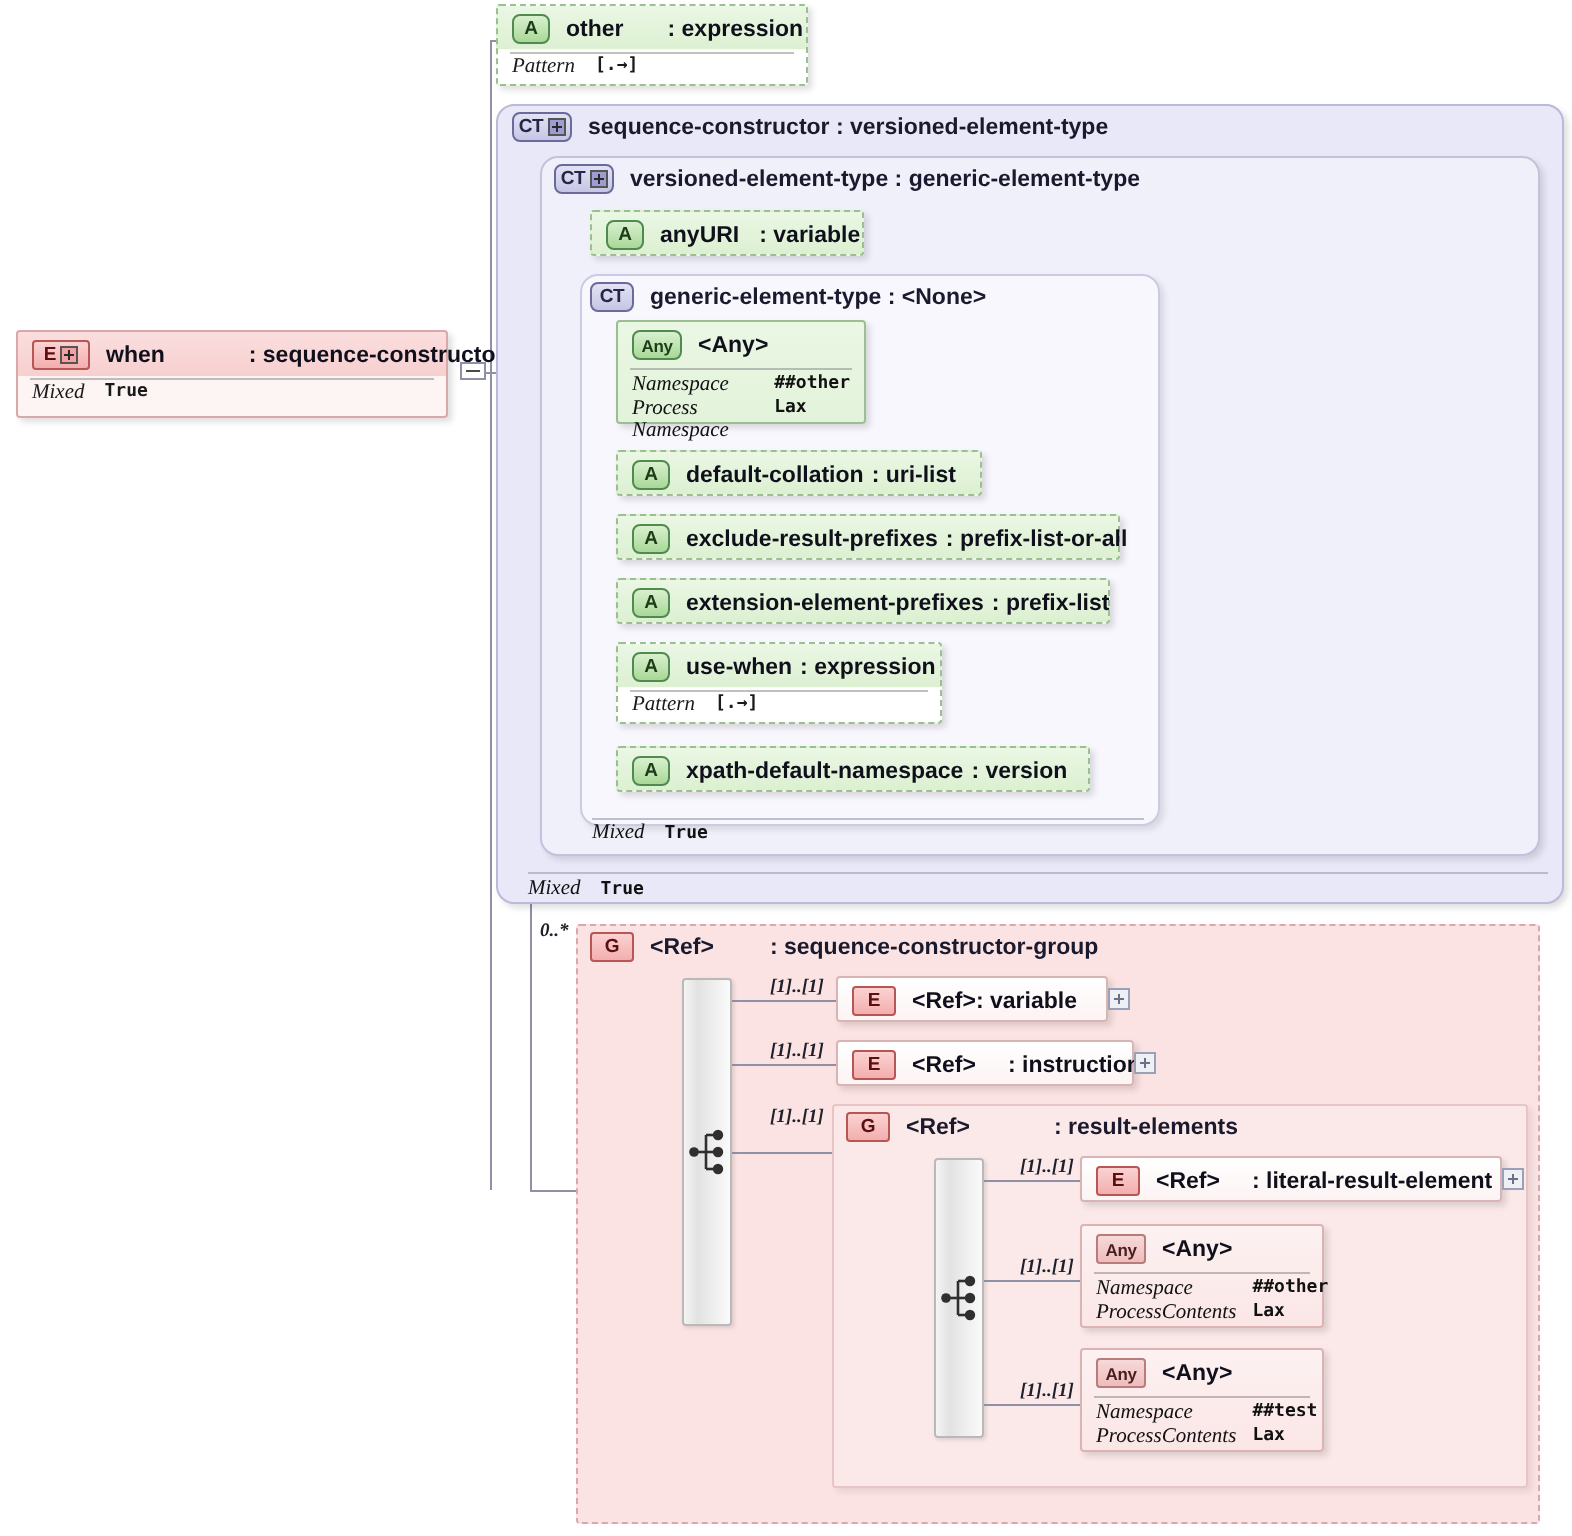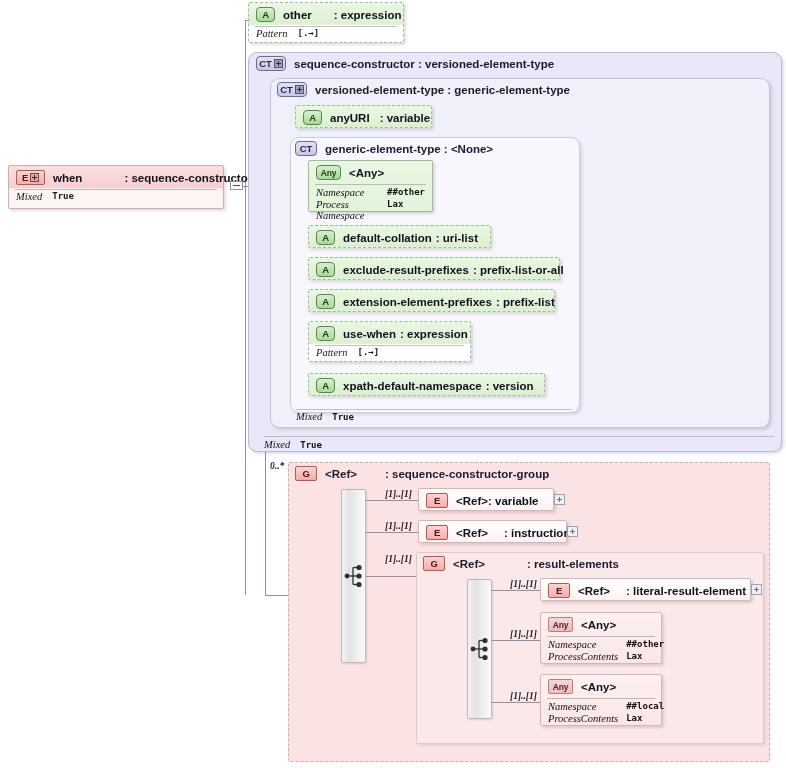--- a/index.html
+++ b/index.html
@@ -563,19 +563,19 @@
 
   <div class="card" style="left:510px; top:691px;">[1]..[1]</div>
   <div class="node node-any-pink" style="left:540px; top:674px; width:122px; height:52px;">
     <div class="node-head">
       <span class="badge badge-any-pink">Any</span>
       <span class="lbl">&lt;Any&gt;</span>
     </div>
     <div class="node-sep"></div>
     <div class="facet-grid">
       <span class="n">Namespace</span>
-      <span class="v">##local</span>
+      <span class="v">##test</span>
       <span class="n">ProcessContents</span>
       <span class="v">Lax</span>
     </div>
   </div>
 
 </div>
 
 </body></html>

